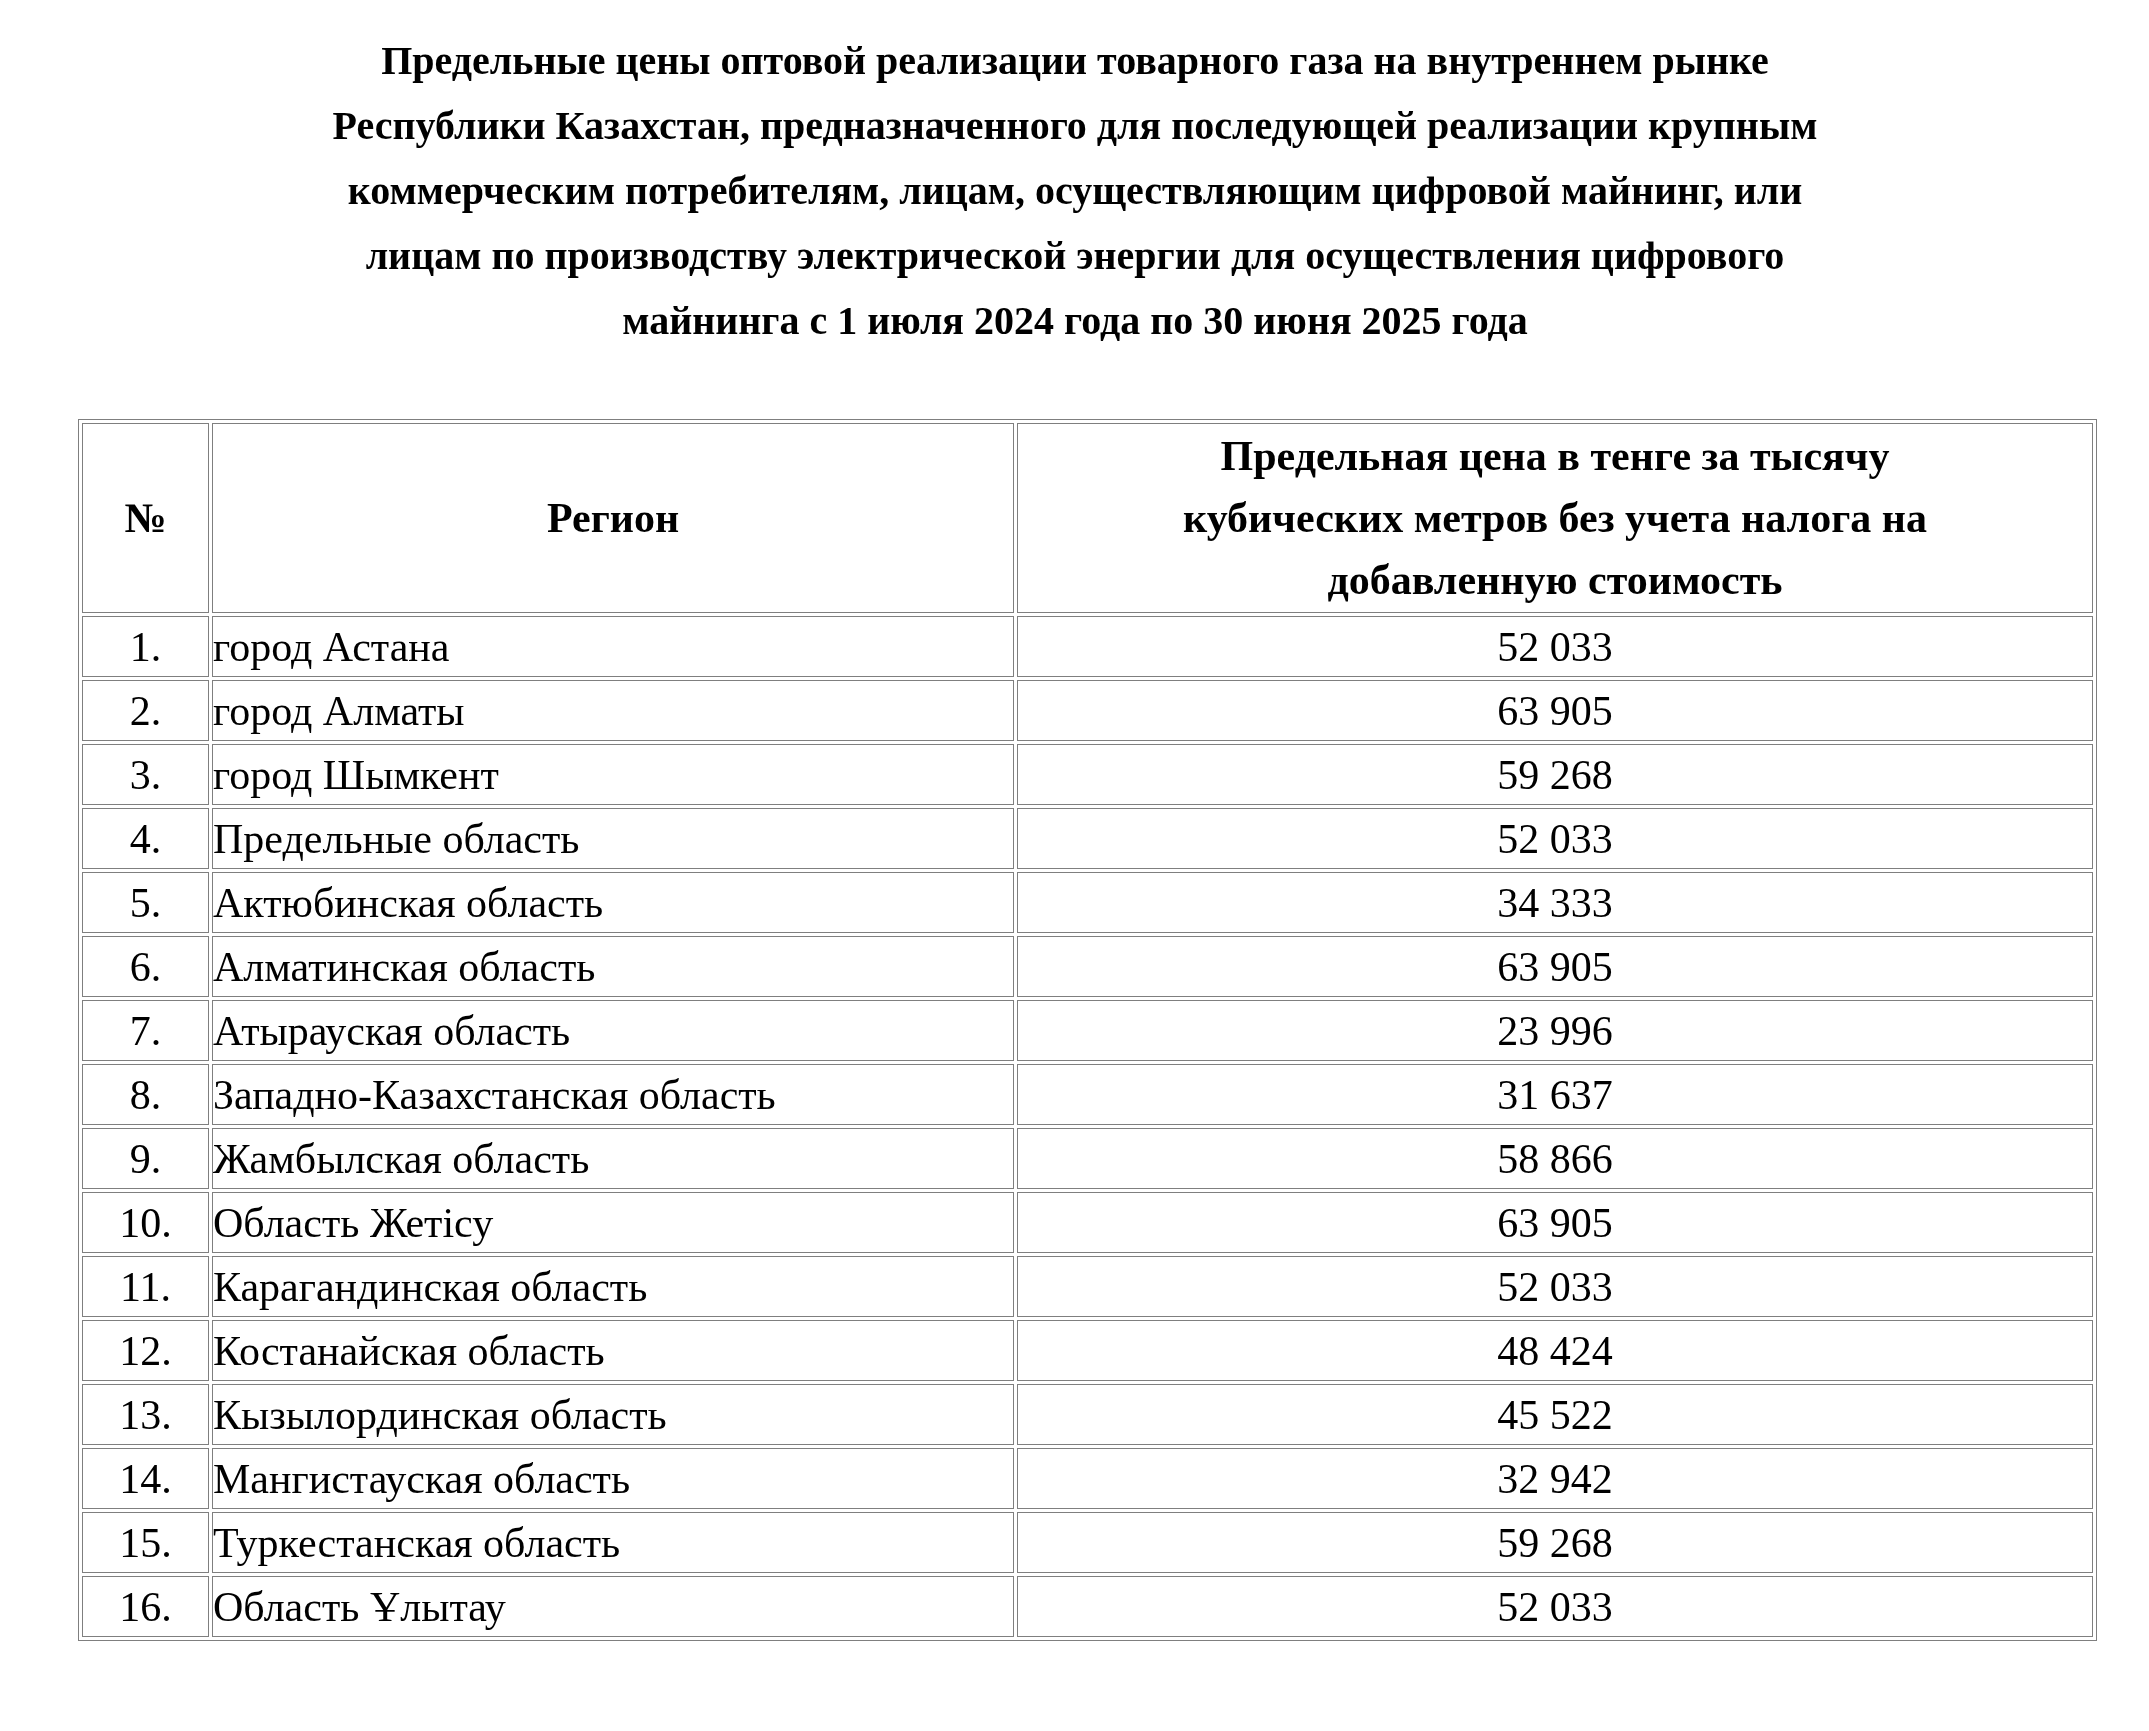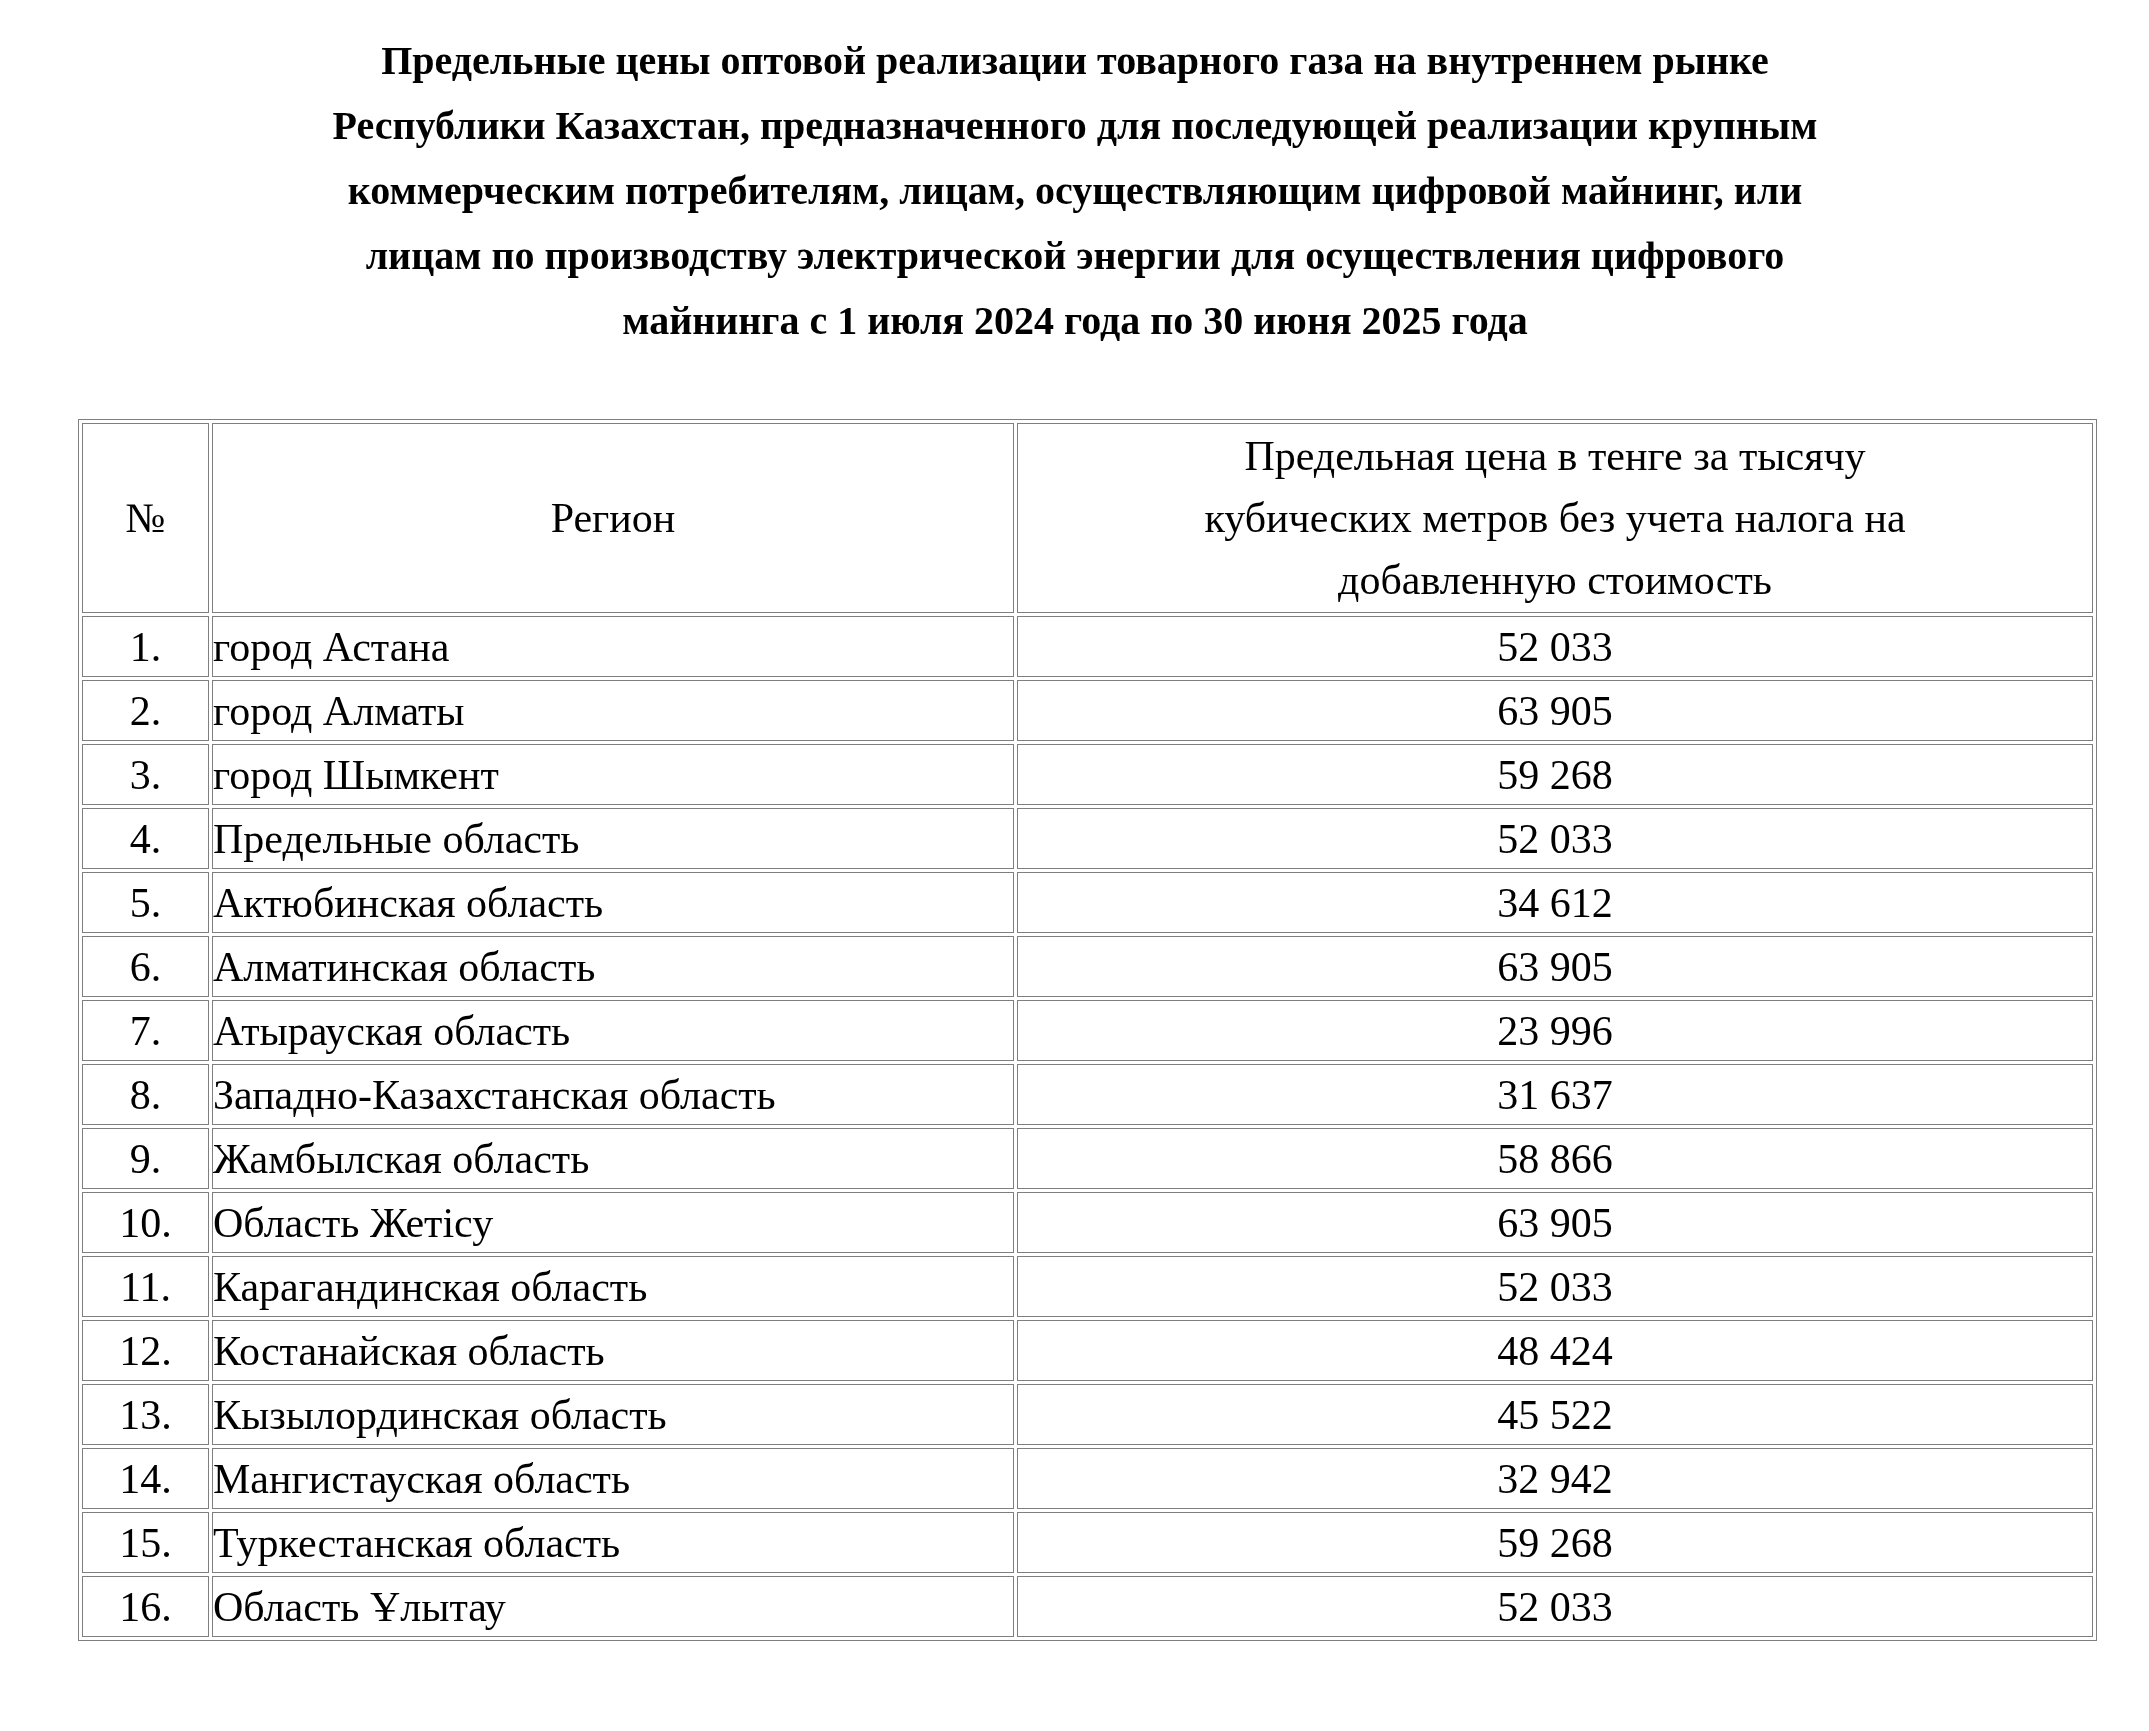--- a/index.html
+++ b/index.html
@@ -39,21 +39,21 @@
   table.price-table th,
   table.price-table td {
     border: 1px solid #7f7f7f;
     background: #ffffff;
     overflow: hidden;
     padding: 0;
   }
   table.price-table th {
     height: 188px;
     font-size: 42px;
-    font-weight: 400;
+    font-weight: 700;
     text-align: center;
     vertical-align: middle;
   }
   th.price-header {
     line-height: 62px;
     white-space: pre-line; 
   }
   table.price-table td {
     height: 59px;
     font-size: 42px;
@@ -105,21 +105,21 @@
         <td class="price">59 268</td>
       </tr>
       <tr>
         <td class="num">4.</td>
         <td class="region">Предельные область</td>
         <td class="price">52 033</td>
       </tr>
       <tr>
         <td class="num">5.</td>
         <td class="region">Актюбинская область</td>
-        <td class="price">34 612</td>
+        <td class="price">34 333</td>
       </tr>
       <tr>
         <td class="num">6.</td>
         <td class="region">Алматинская область</td>
         <td class="price">63 905</td>
       </tr>
       <tr>
         <td class="num">7.</td>
         <td class="region">Атырауская область</td>
         <td class="price">23 996</td>

